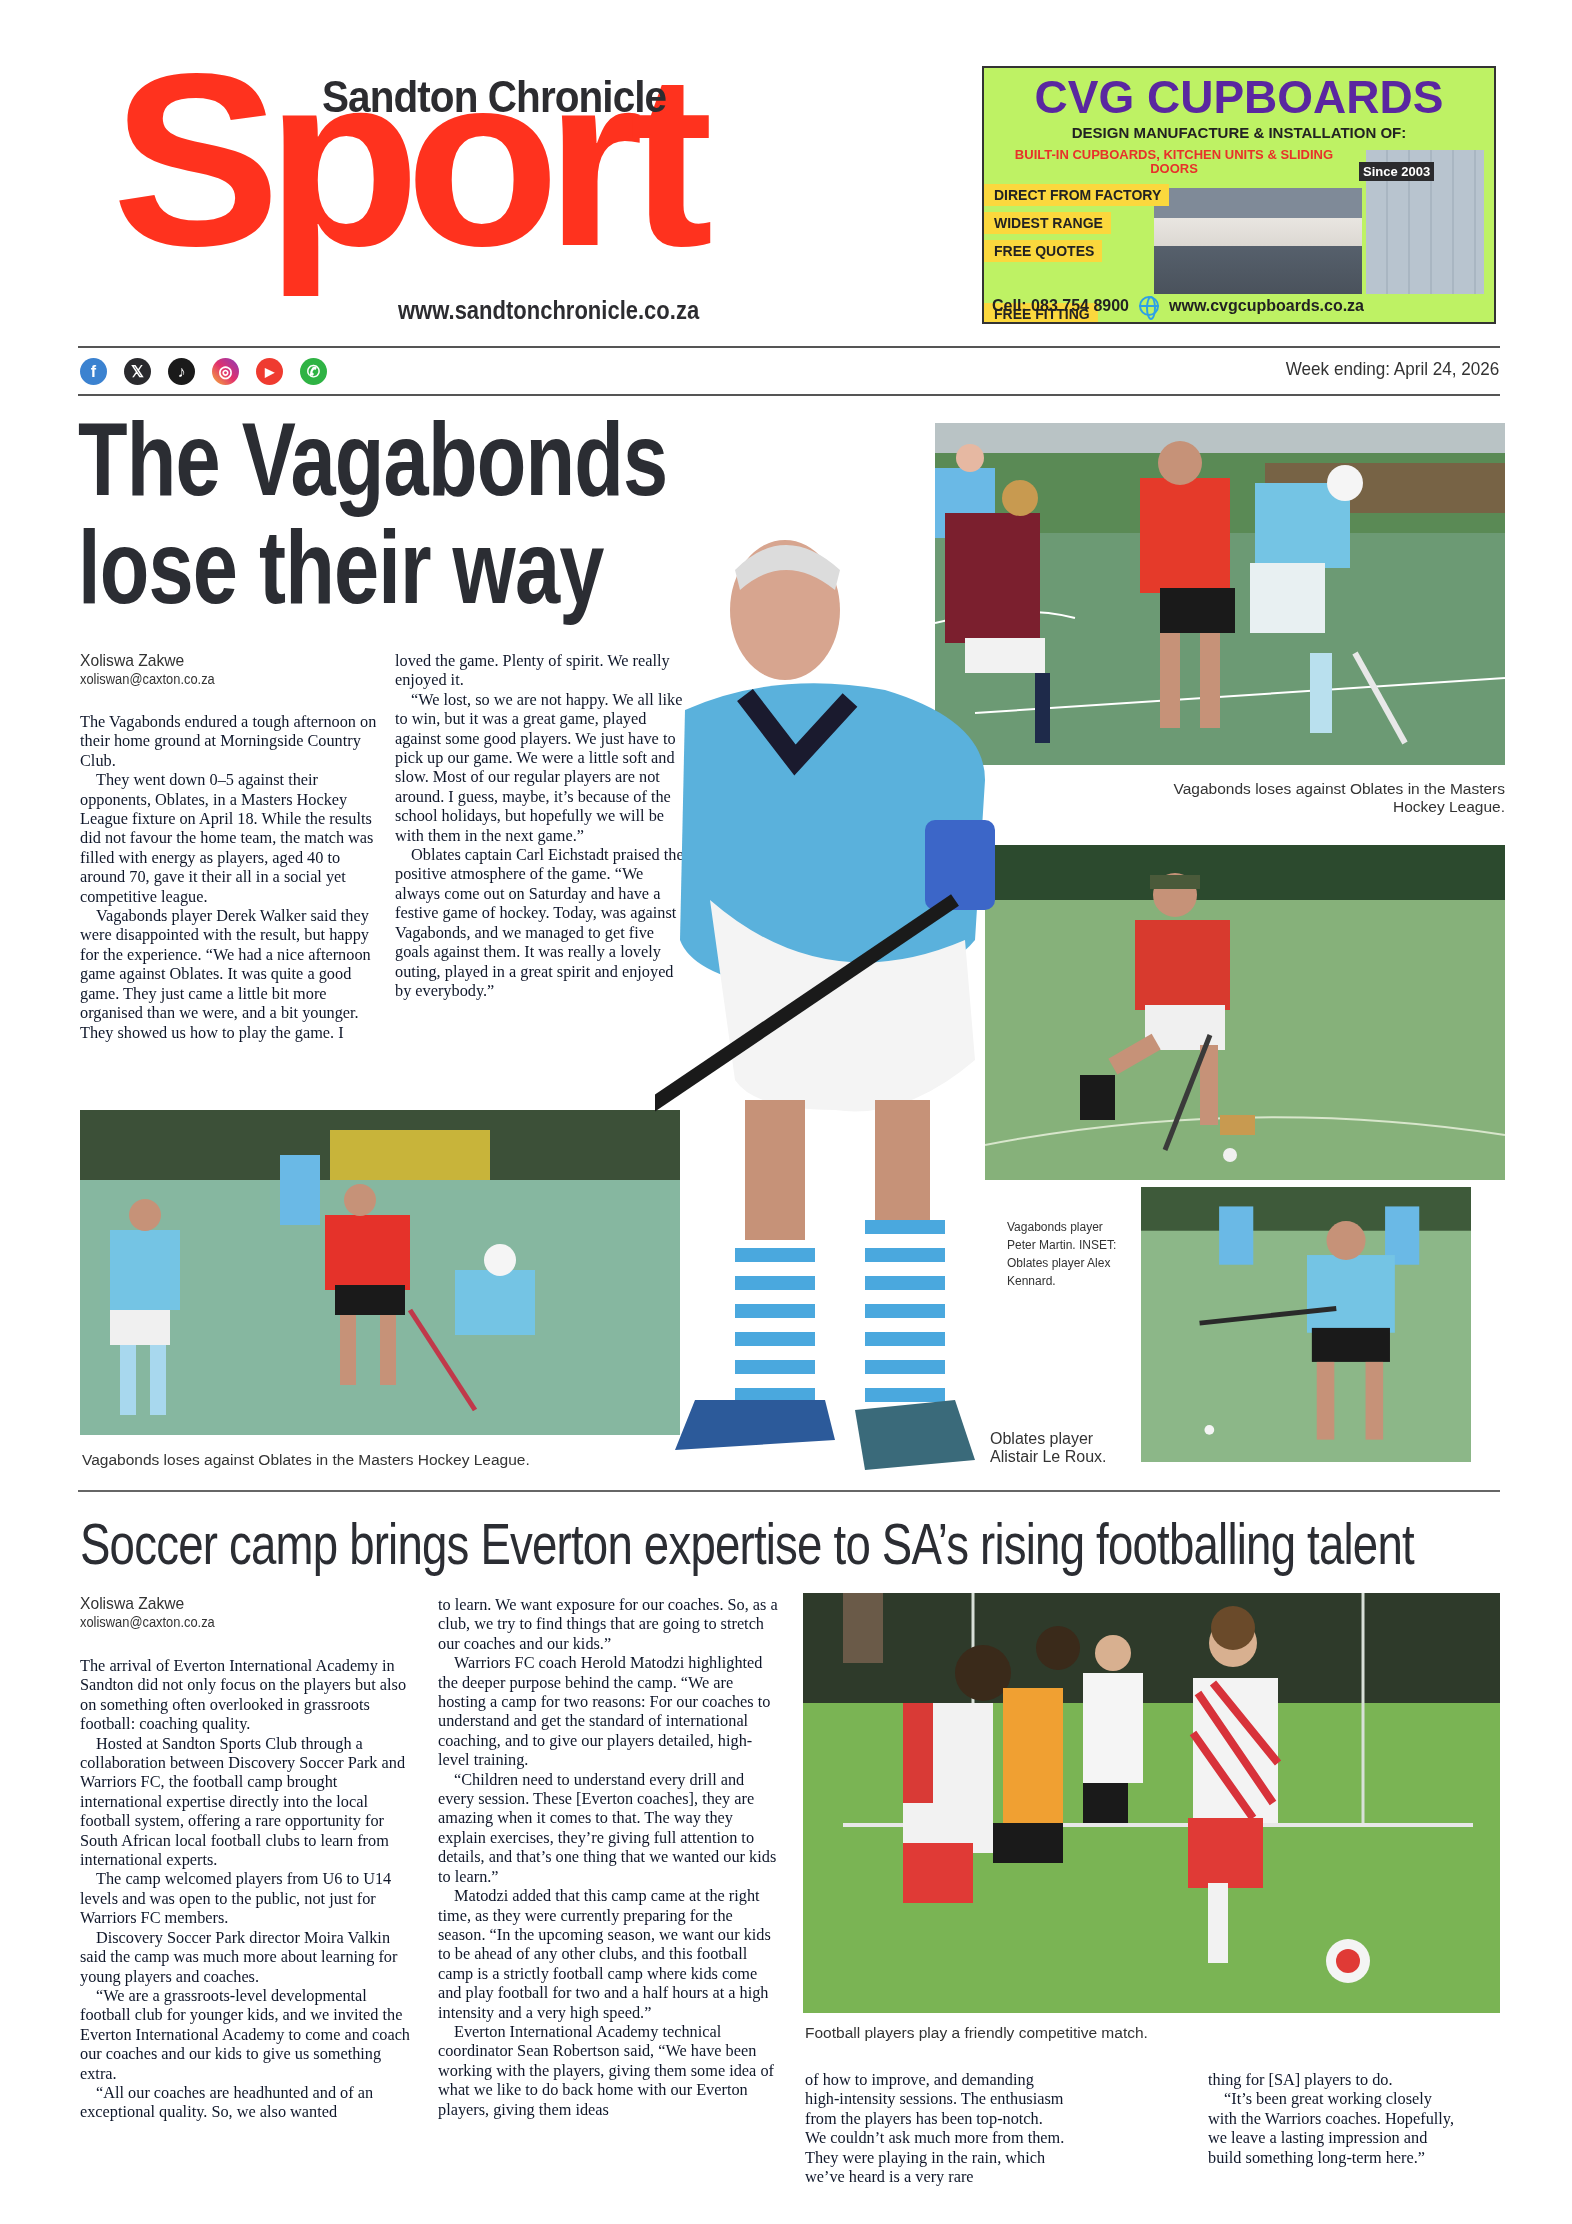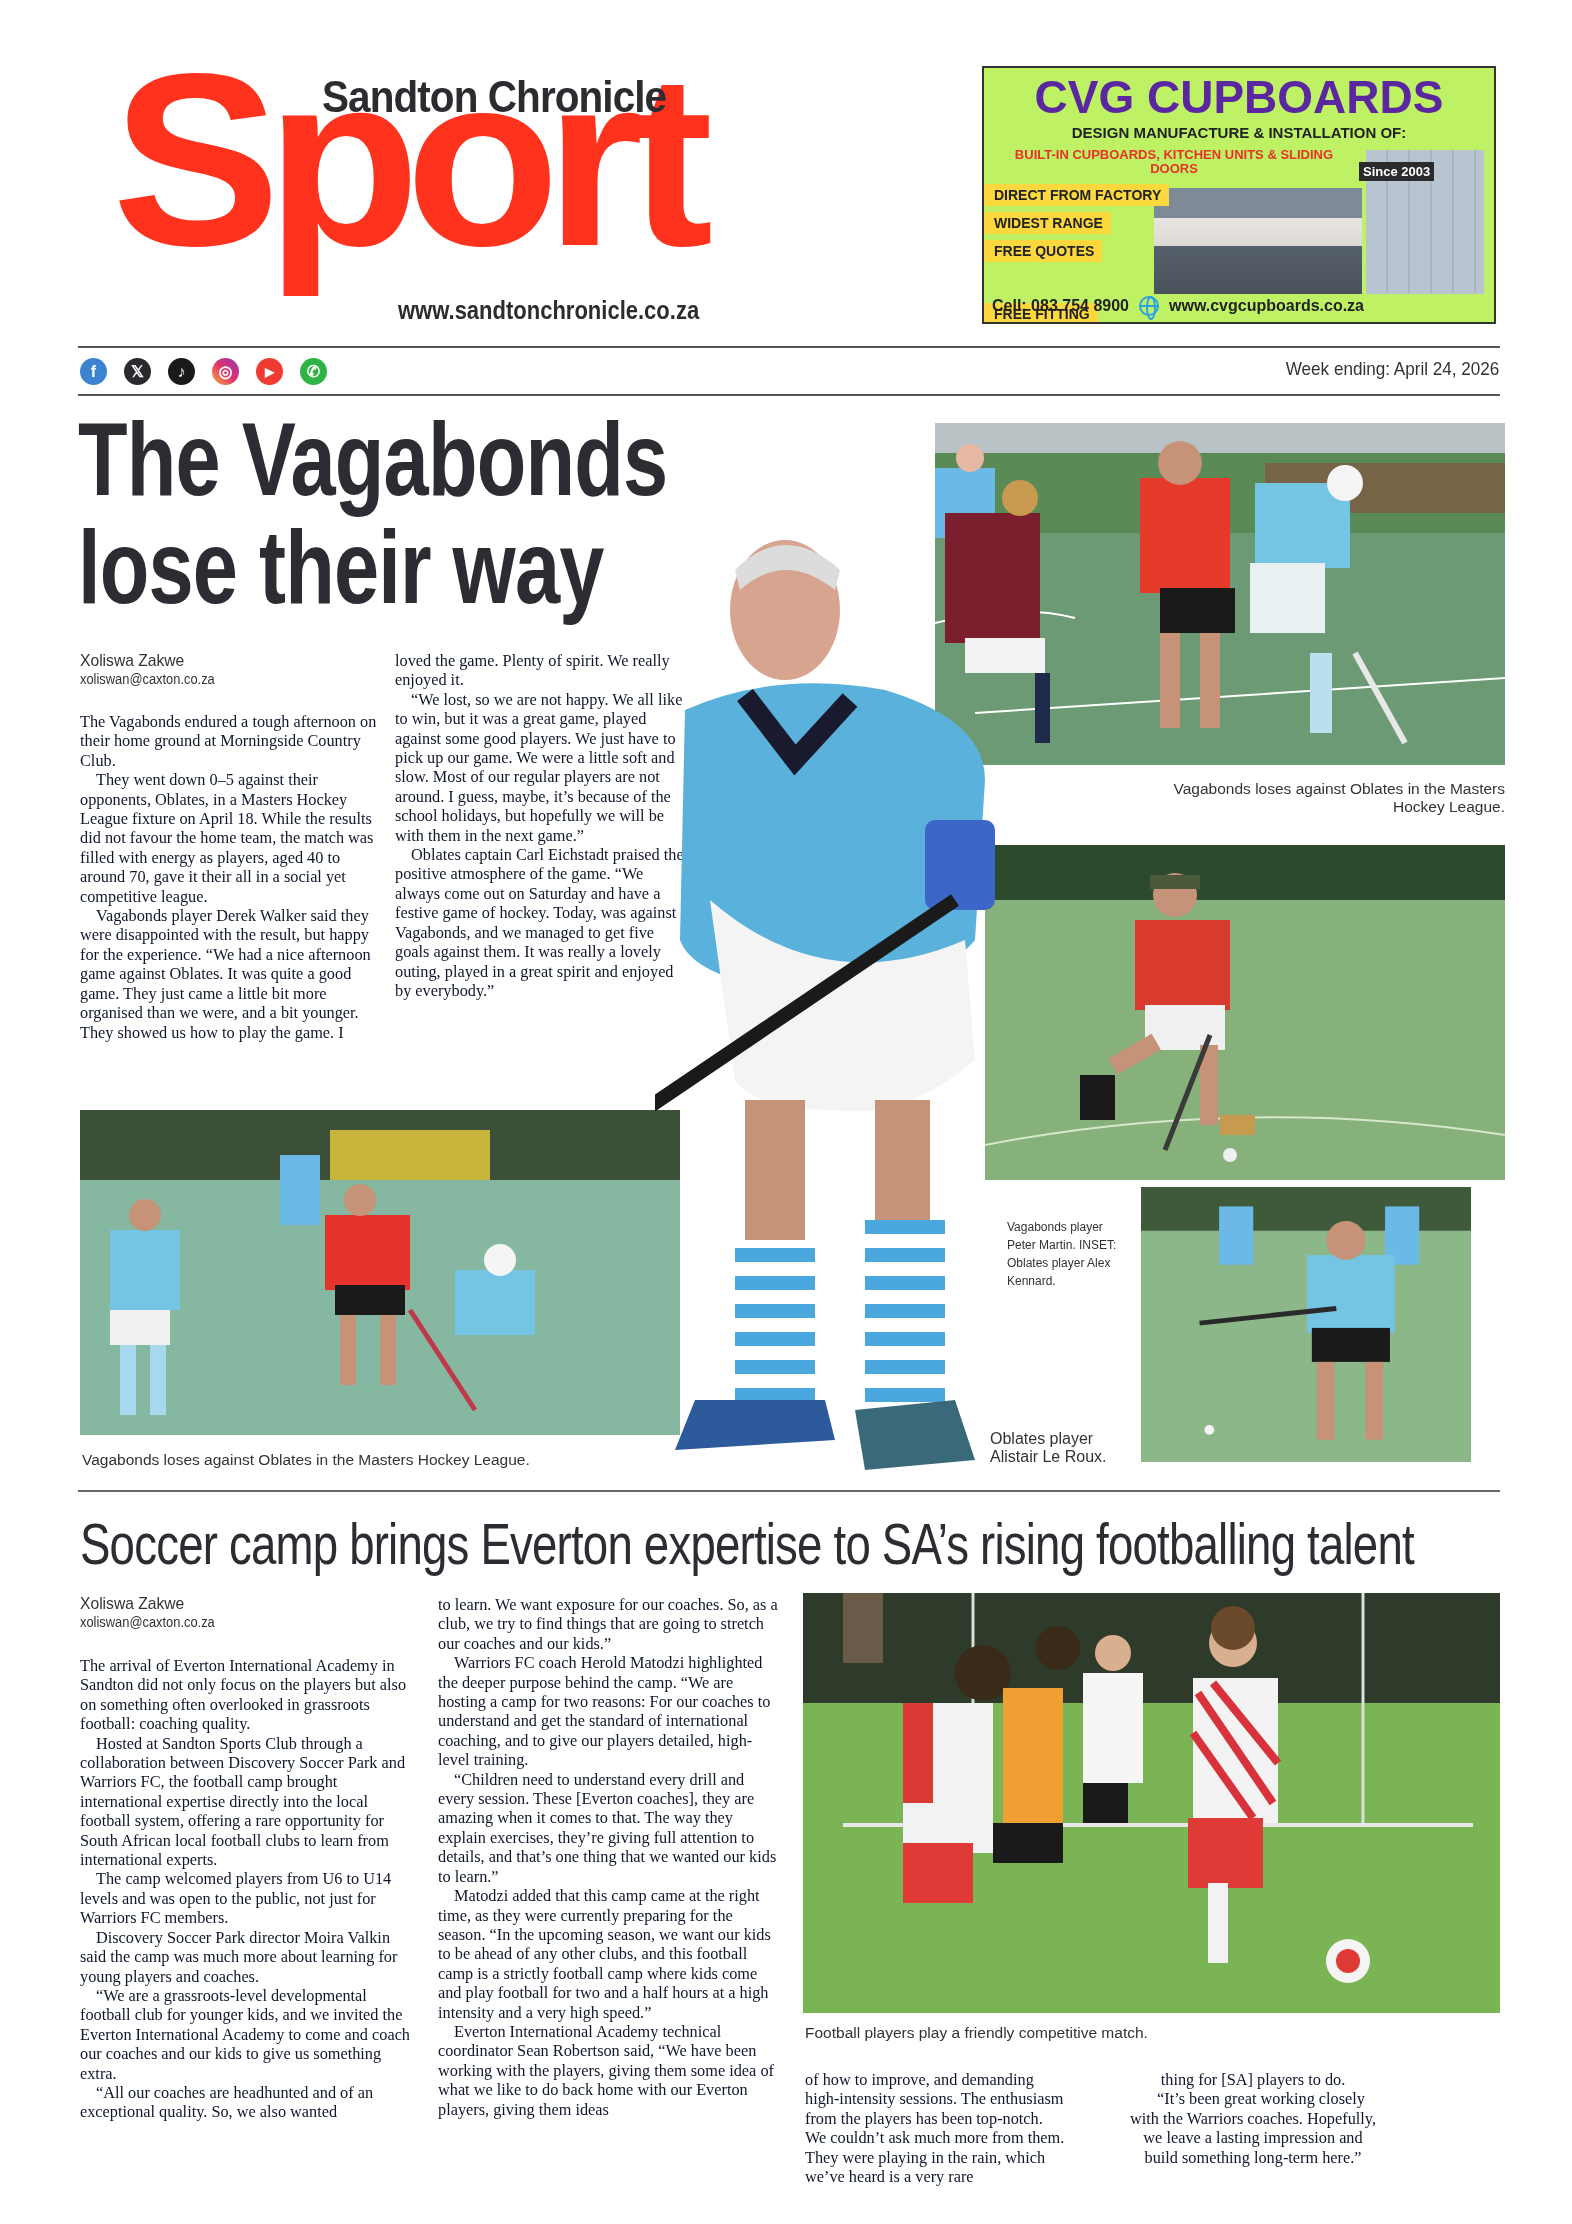--- a/index.html
+++ b/index.html
@@ -270,16 +270,16 @@
     <rect x="405" y="290" width="20" height="80" fill="#f2f2f2"></rect>
     <circle cx="545" cy="368" r="22" fill="#f4f4f4"></circle>
     <circle cx="545" cy="368" r="12" fill="#e03a36"></circle>
   </svg>
 </div>
 <div class="abs caption" style="left:805px; top:2024px;">Football players play a friendly competitive match.</div>
 
 <div class="abs col" style="left:805px; top:2070px; width:260px;">
   <p>of how to improve, and demanding high-intensity sessions. The enthusiasm from the players has been top-notch. We couldn’t ask much more from them. They were playing in the rain, which we’ve heard is a very rare</p>
 </div>
-<div class="abs col" style="left:1128px; top:2070px; width:250px;text-align:center;">
+<div class="abs col" style="left:1208px; top:2070px; width:250px;">
   <p>thing for [SA] players to do.</p>
   <p>“It’s been great working closely with the Warriors coaches. Hopefully, we leave a lasting impression and build something long-term here.”</p>
 </div>
 
 </body></html>

